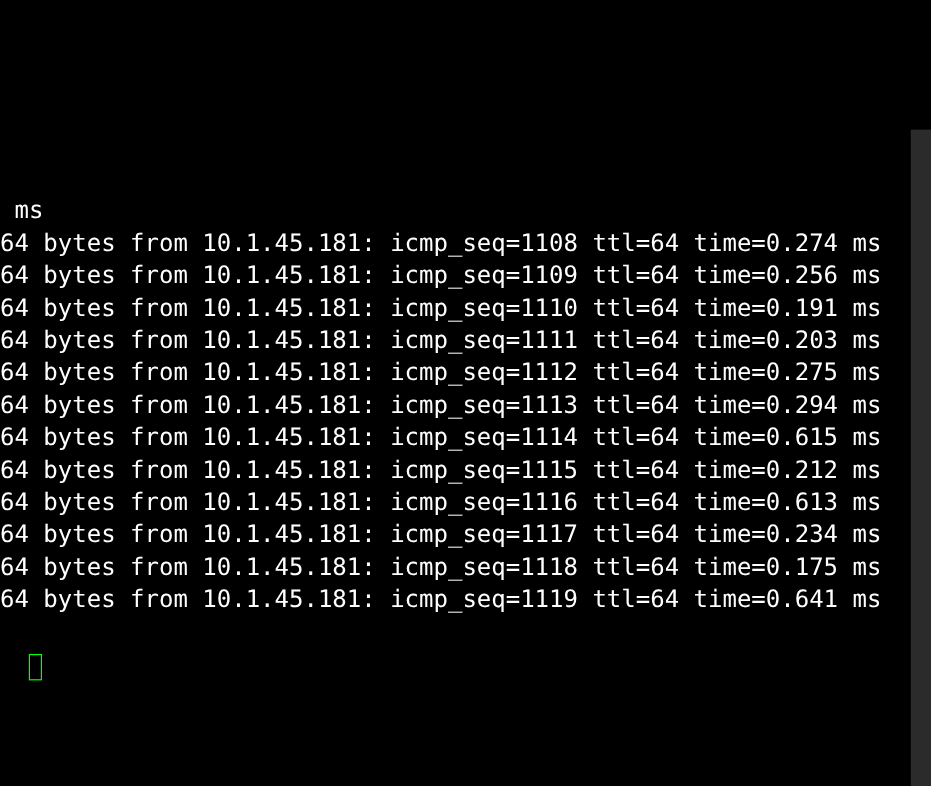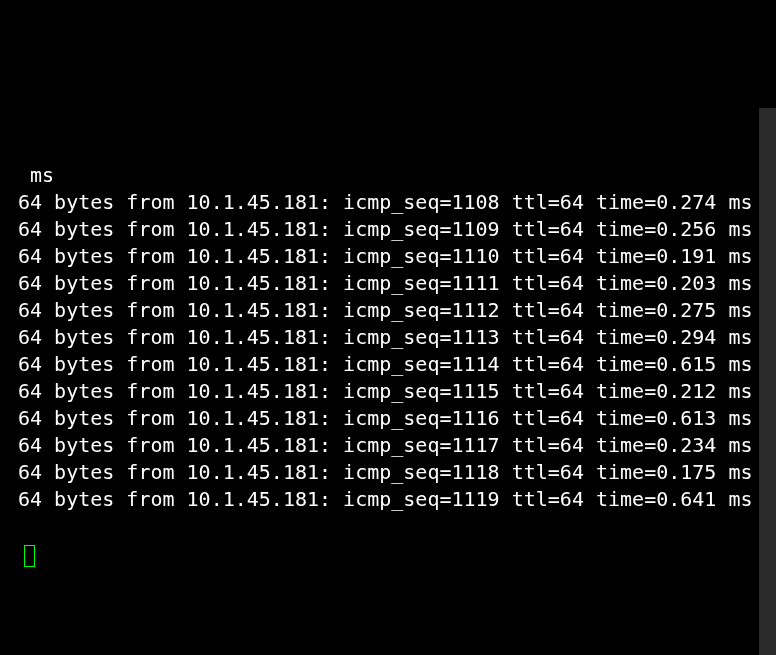--- a/index.html
+++ b/index.html
@@ -40,21 +40,21 @@
     }
     .scrollbar {
       position: absolute;
       right: 0;
       top: 0;
       width: 17px;
       height: 100%;
       background: #2b2b2b;
     }
     #output {
-      padding-left: 18px;
+      padding-left: 0px;
       width: 757px;
     }
     .ping-row {
       display: block;
     }
   </style>
 </head>
 <body>
 
 

